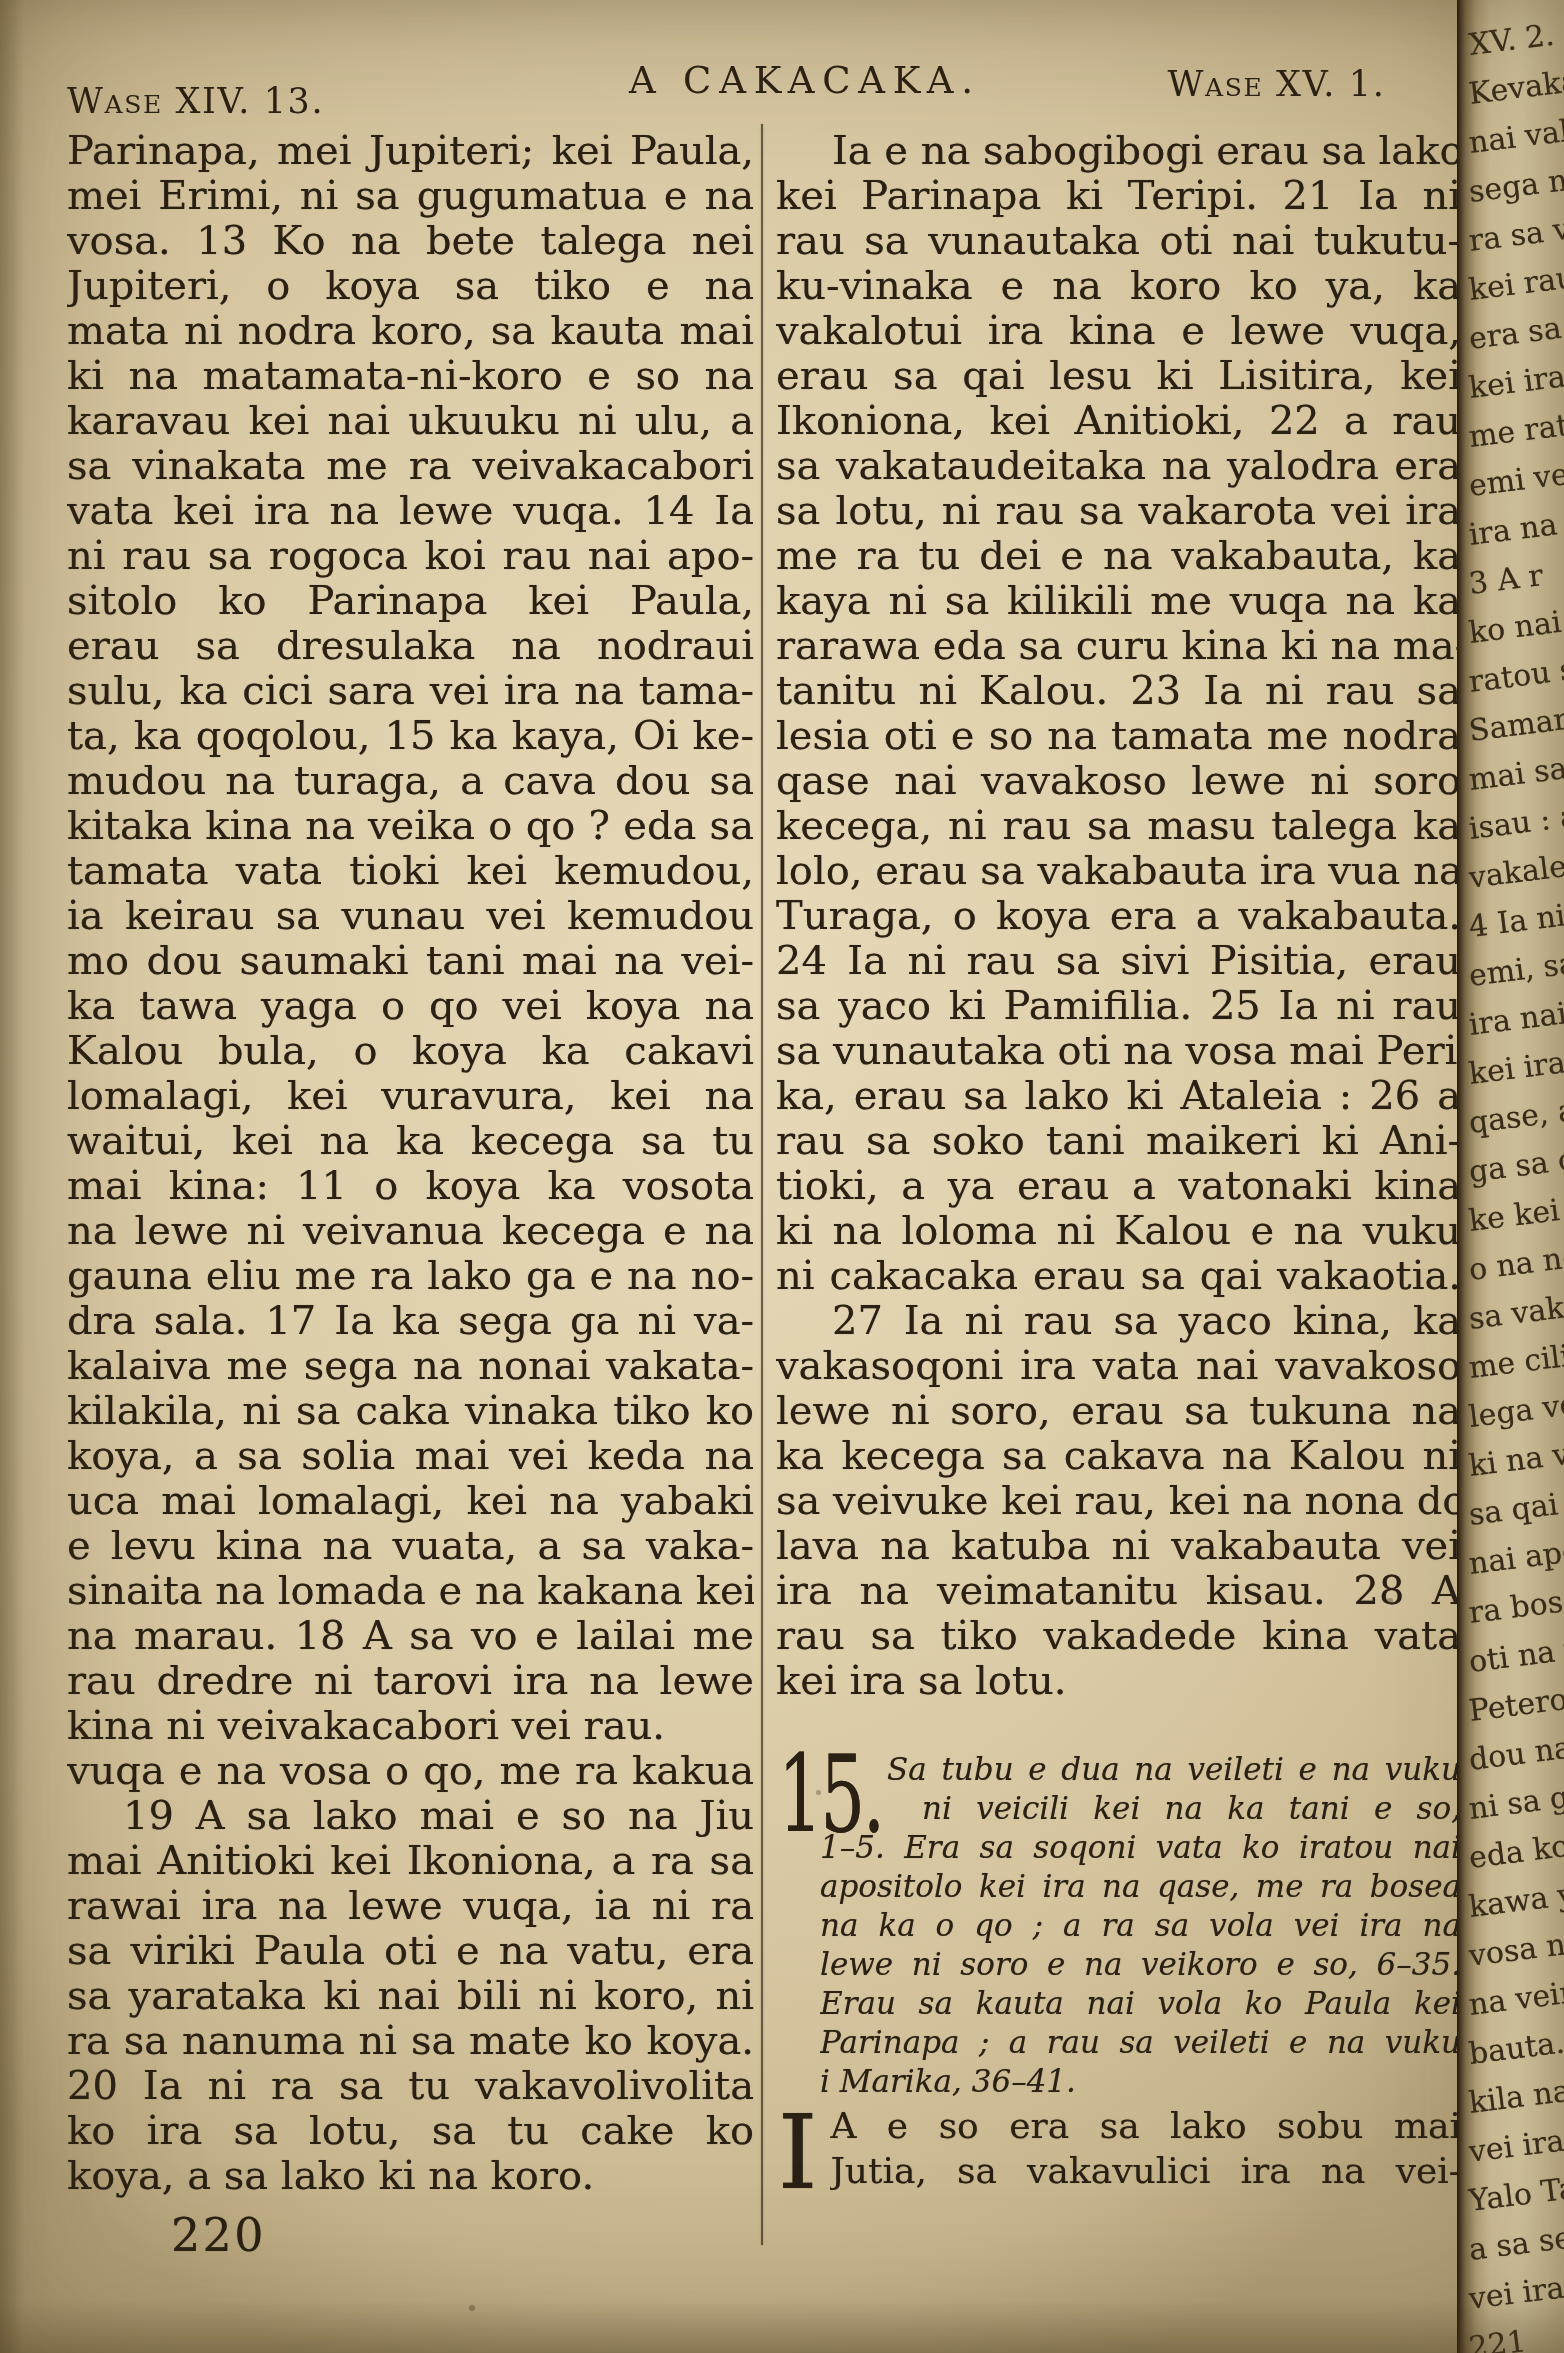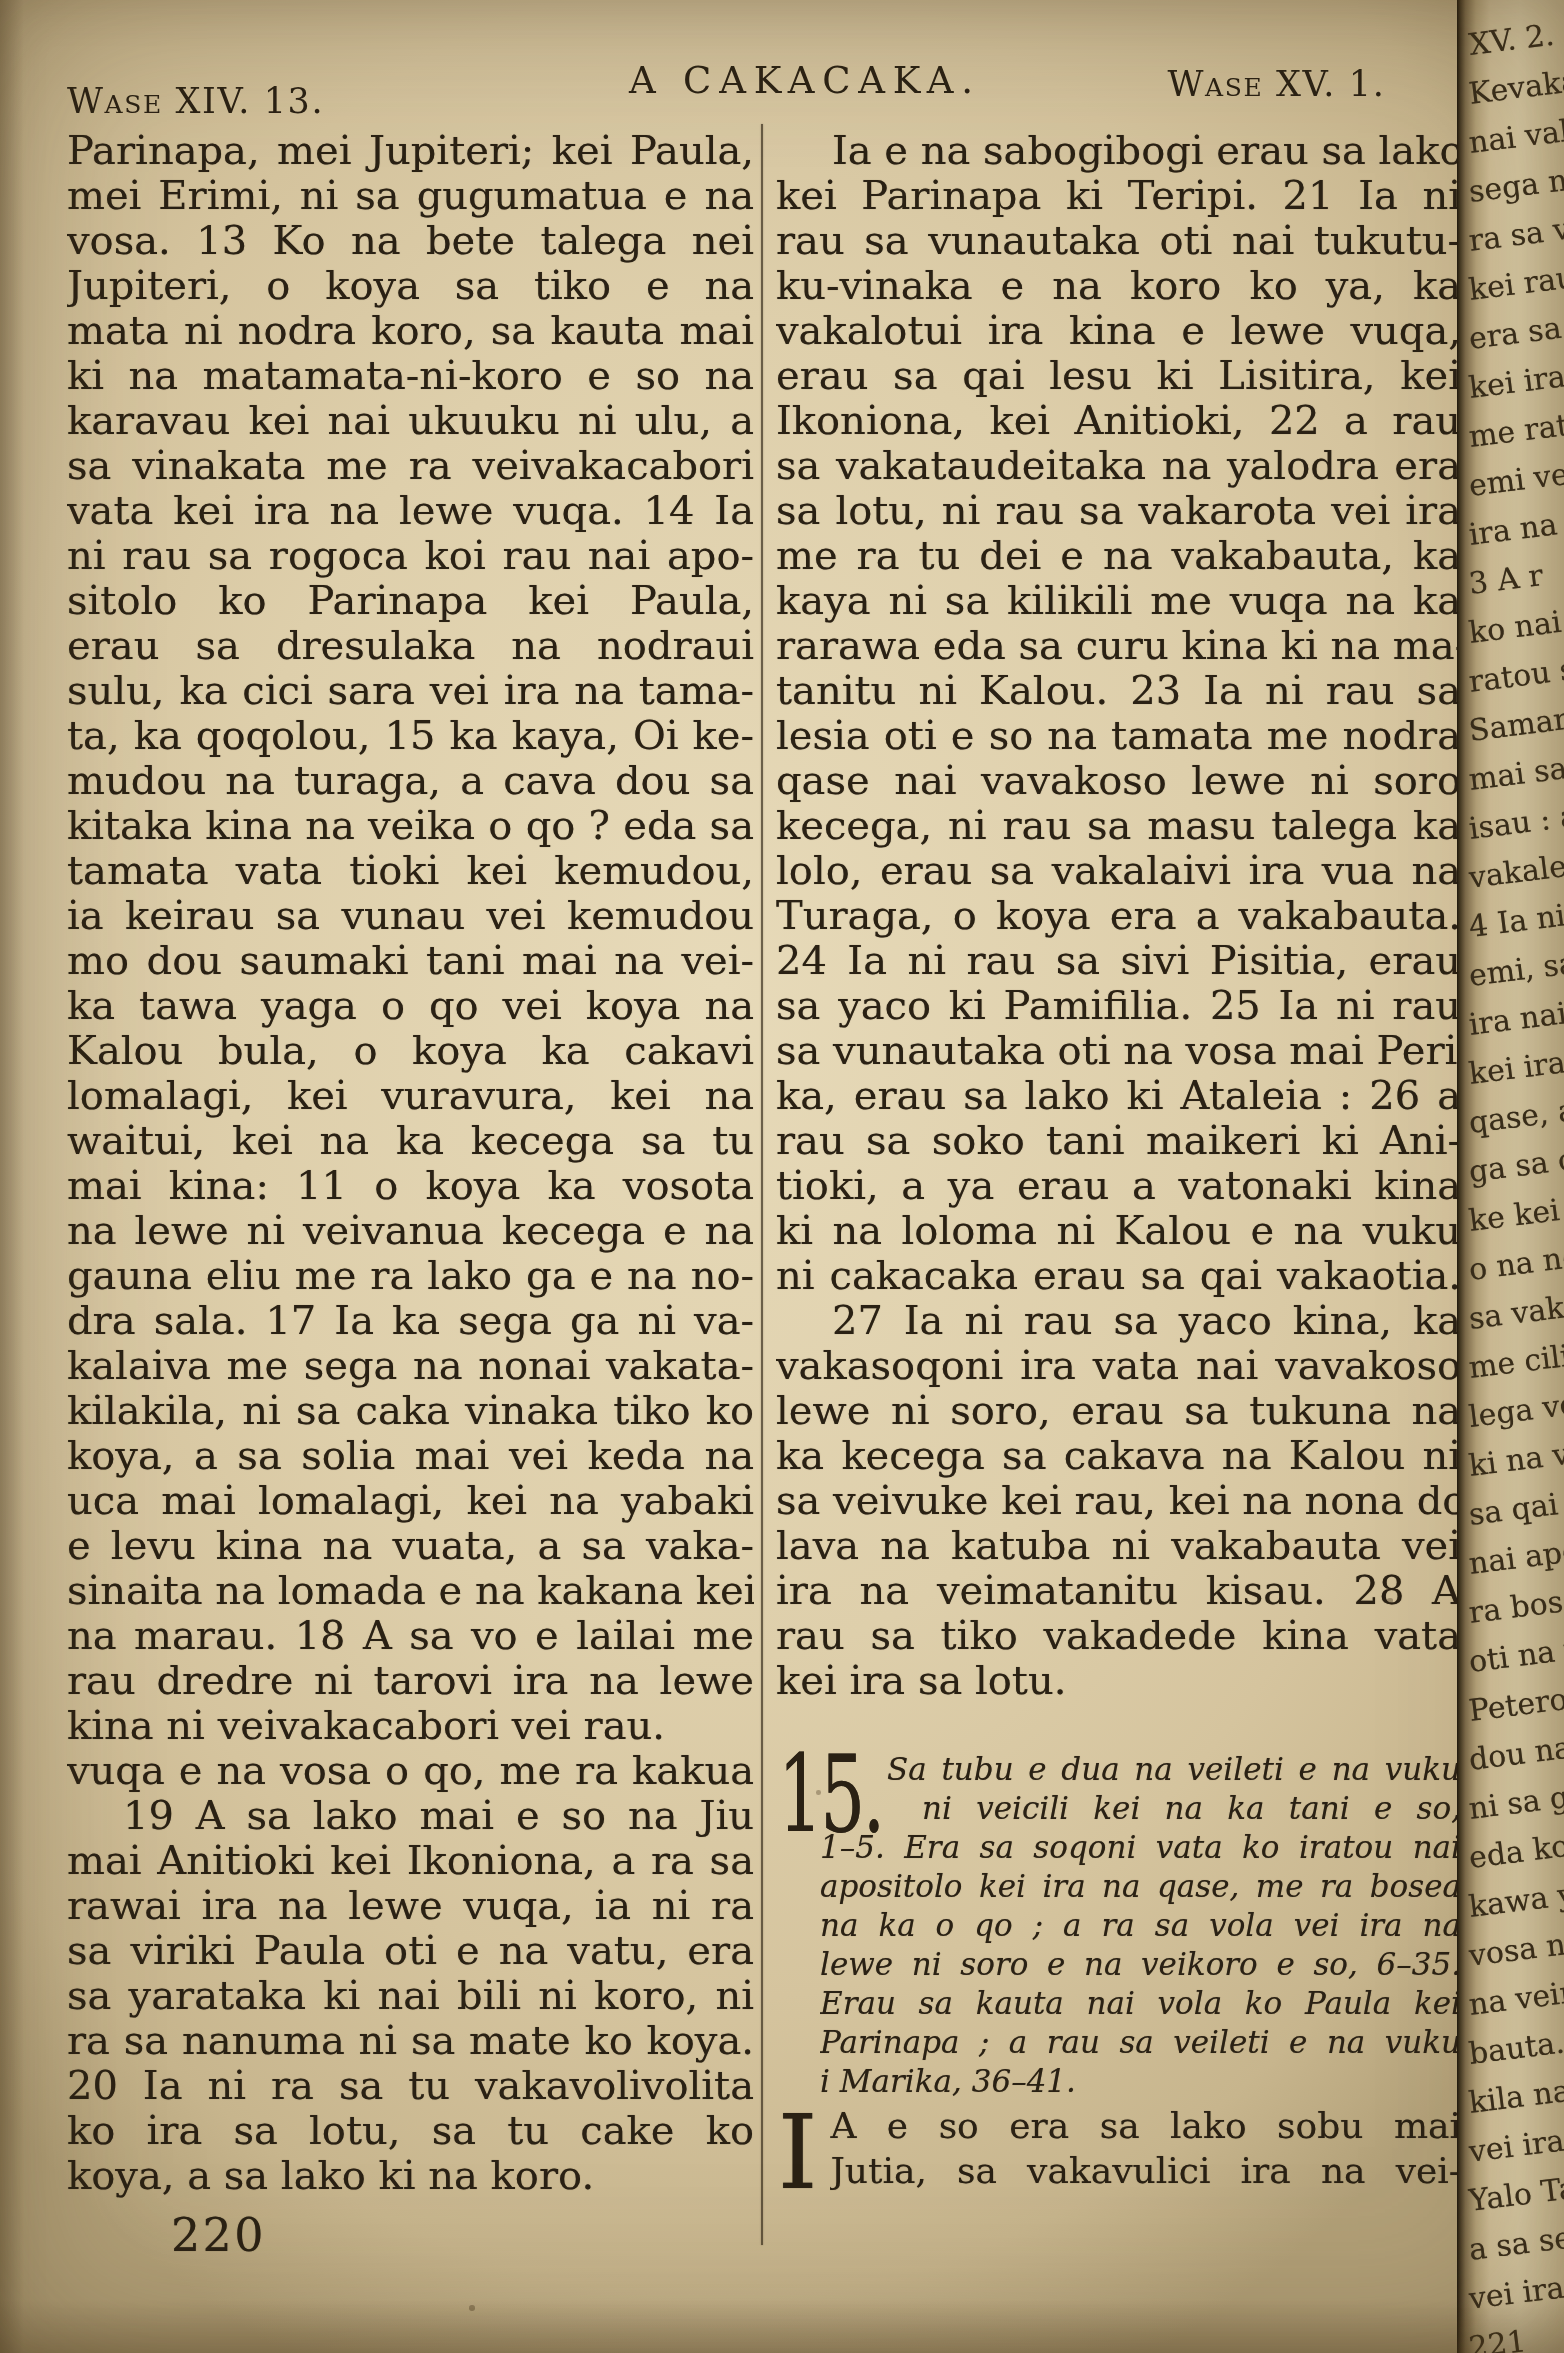--- a/index.html
+++ b/index.html
@@ -135,21 +135,21 @@
       <div class="line">Ikoniona, kei Anitioki, 22 a rau</div>
       <div class="line">sa vakataudeitaka na yalodra era</div>
       <div class="line">sa lotu, ni rau sa vakarota vei ira</div>
       <div class="line">me ra tu dei e na vakabauta, ka</div>
       <div class="line">kaya ni sa kilikili me vuqa na ka</div>
       <div class="line">rarawa eda sa curu kina ki na ma-</div>
       <div class="line">tanitu ni Kalou.  23 Ia ni rau sa</div>
       <div class="line">lesia oti e so na tamata me nodra</div>
       <div class="line">qase nai vavakoso lewe ni soro</div>
       <div class="line">kecega, ni rau sa masu talega ka</div>
-      <div class="line">lolo, erau sa vakalaivi ira vua na</div>
+      <div class="line">lolo, erau sa vakabauta ira vua na</div>
       <div class="line">Turaga, o koya era a vakabauta.</div>
       <div class="line">24 Ia ni rau sa sivi Pisitia, erau</div>
       <div class="line">sa yaco ki Pamifilia.  25 Ia ni rau</div>
       <div class="line">sa vunautaka oti na vosa mai Peri-</div>
       <div class="line">ka, erau sa lako ki Ataleia : 26 a</div>
       <div class="line">rau sa soko tani maikeri ki Ani-</div>
       <div class="line">tioki, a ya erau a vatonaki kina</div>
       <div class="line">ki na loloma ni Kalou e na vuku</div>
       <div class="line">ni cakacaka erau sa qai vakaotia.</div>
       <div class="line indent">27 Ia ni rau sa yaco kina, ka</div>

